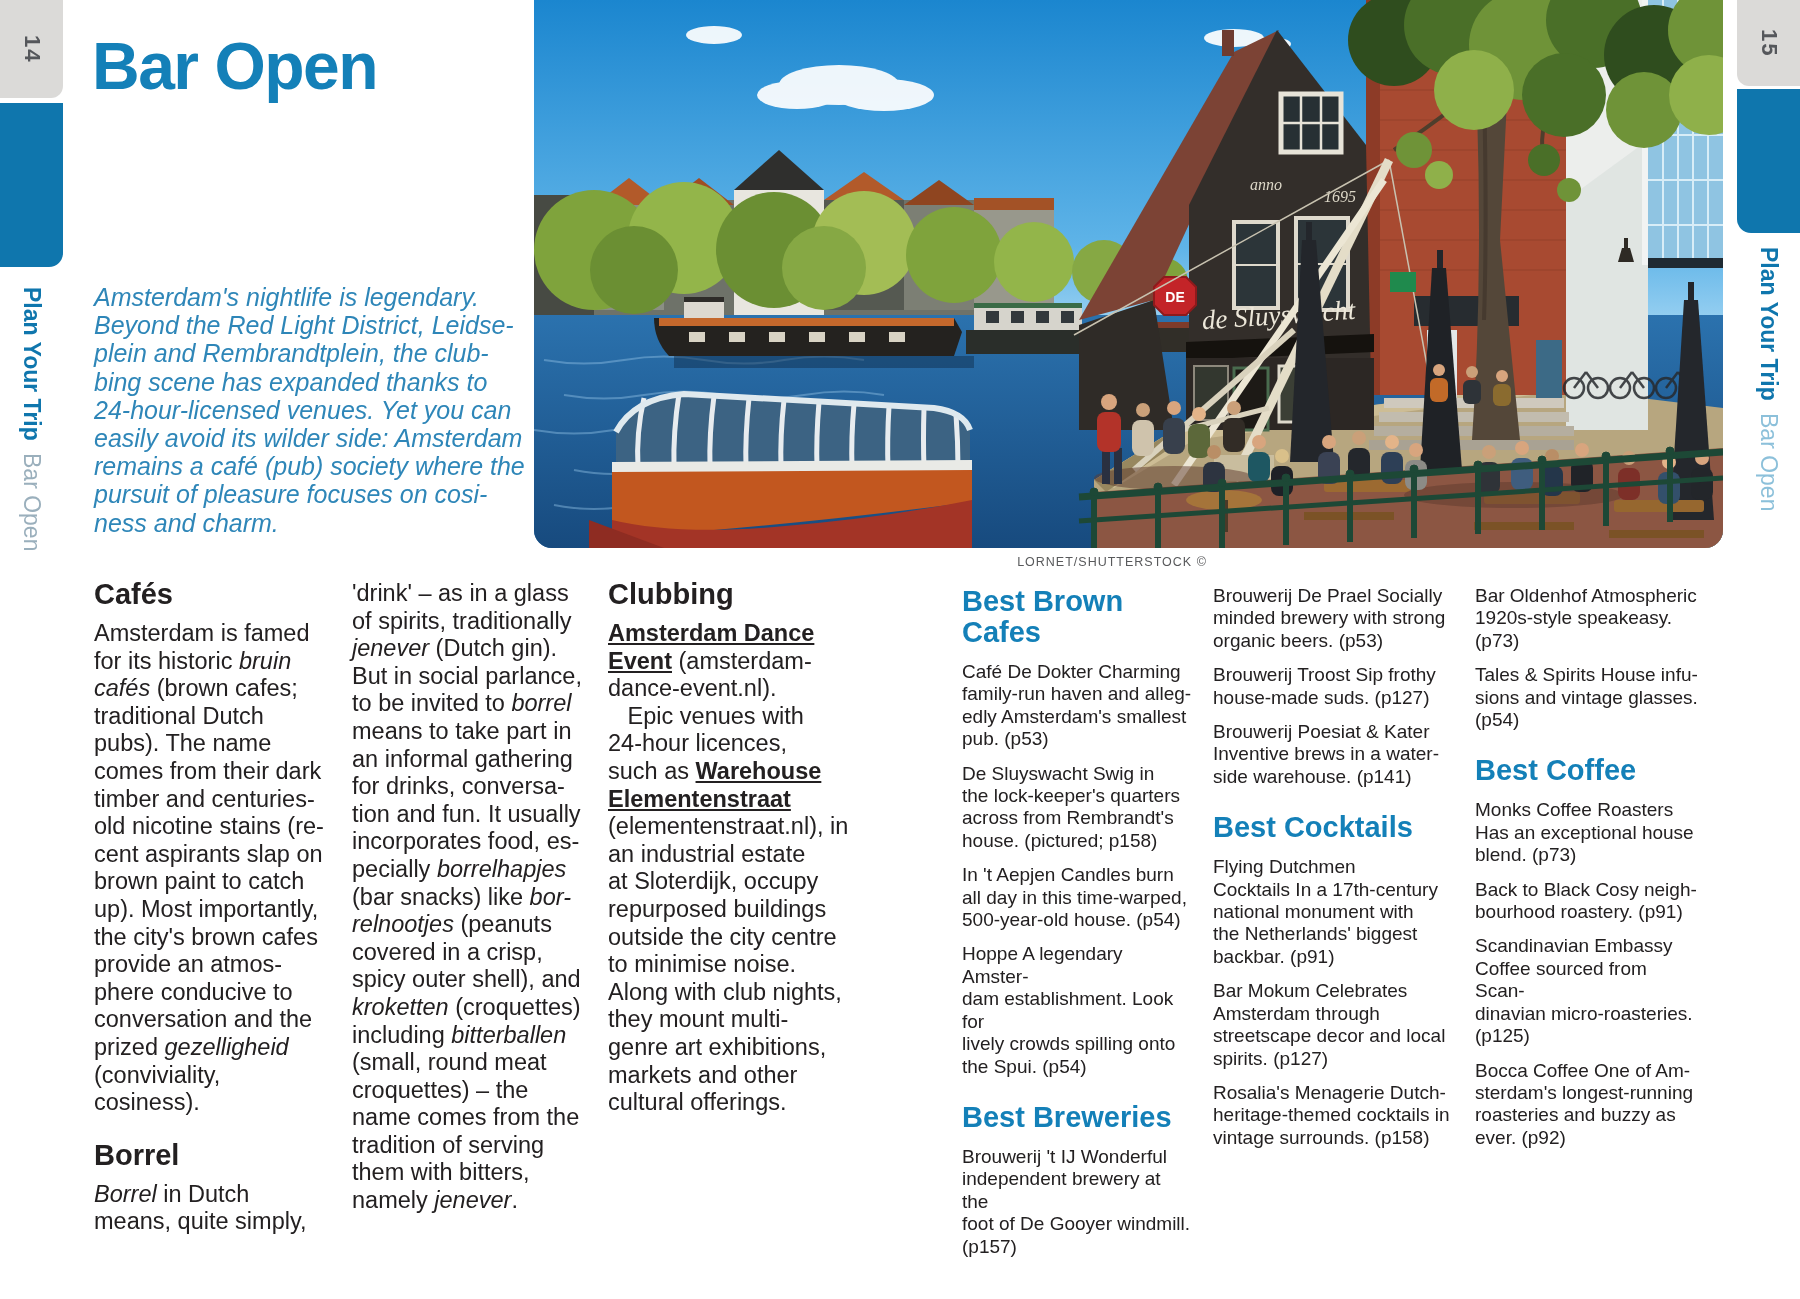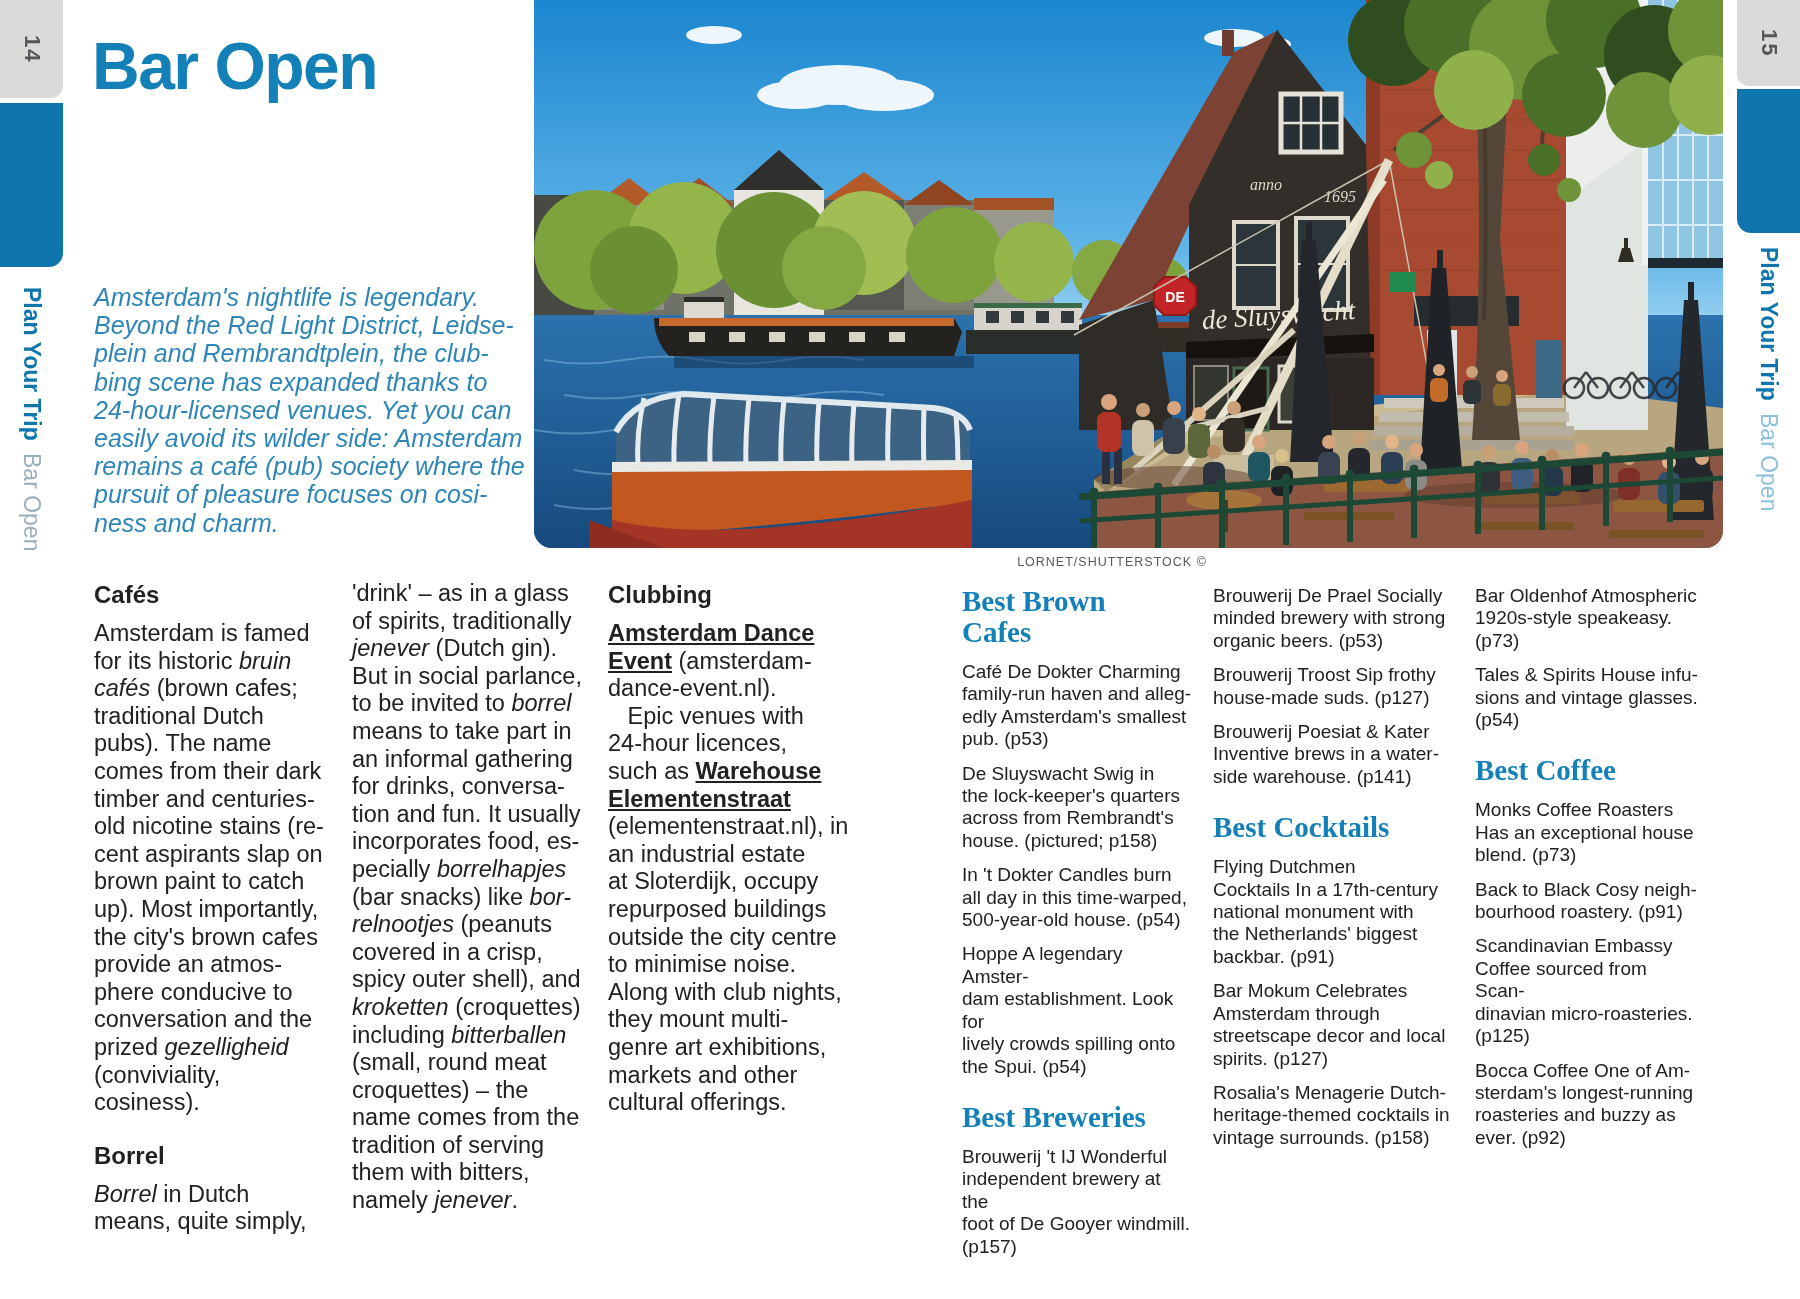--- a/index.html
+++ b/index.html
@@ -39,27 +39,27 @@
           font-size:12.5px;letter-spacing:1px;color:#58595b;}
 
   
   .col{position:absolute;top:580px;white-space:pre-wrap;}
   .col[data-column="0"]{left:94px;width:240px;}
   .col[data-column="1"]{left:352px;width:240px;}
   .col[data-column="2"]{left:608px;width:244px;}
   .col[data-column="3"]{left:962px;width:230px;}
   .col[data-column="4"]{left:1213px;width:242px;}
   .col[data-column="5"]{left:1475px;width:224px;}
-  .col h2{font-size:24px;line-height:29px;font-weight:700;color:#232021;margin:0 0 11px;}
+  .col h2{font-size:29px;line-height:29px;font-weight:700;color:#232021;margin:0 0 11px;}
   .col h2 + h2, .col p + h2{margin-top:24px;}
   .col p.para{font-size:23.5px;line-height:27.6px;margin:0;}
   .col p.para .it{font-style:italic;}
   .col p.para .bd{font-weight:700;text-decoration:underline;}
   .col h3{font-size:29px;line-height:31px;font-weight:700;color:var(--accent-blue,#1480b8);
-          margin:24px 0 13px;white-space:pre-line;font-family:Liberation Serif, serif;}
+          margin:24px 0 13px;white-space:pre-line;}
   .col[data-column="3"] h3:first-child{margin-top:6px;}
   .col p.entry{font-size:19px;line-height:22.4px;margin:0 0 12px;}
   .col[data-column="4"] > p.entry:first-child,
   .col[data-column="5"] > p.entry:first-child{margin-top:5px;}
   .col p.entry strong{font-weight:400;text-align:center;}
 </style>
 </head>
 <body>
 
 <div class="tab-num left">
@@ -524,21 +524,21 @@
 genre art exhibitions,
 markets and other
 cultural offerings.</span></p></div>
 <div class="col" data-column="3"><h3>Best Brown
 Cafes</h3><p class="entry"><strong>Café De Dokter</strong><span> Charming
 family-run haven and alleg-
 edly Amsterdam's smallest
 pub. (p53)</span></p><p class="entry"><strong>De Sluyswacht</strong><span> Swig in
 the lock-keeper's quarters
 across from Rembrandt's
-house. (pictured; p158)</span></p><p class="entry"><strong>In 't Dokter</strong><span> Candles burn
+house. (pictured; p158)</span></p><p class="entry"><strong>In 't Aepjen</strong><span> Candles burn
 all day in this time-warped,
 500-year-old house. (p54)</span></p><p class="entry"><strong>Hoppe</strong><span> A legendary Amster-
 dam establishment. Look for
 lively crowds spilling onto
 the Spui. (p54)</span></p><h3>Best Breweries</h3><p class="entry"><strong>Brouwerij 't IJ</strong><span> Wonderful
 independent brewery at the
 foot of De Gooyer windmill.
 (p157)</span></p></div>
 <div class="col" data-column="4"><p class="entry"><strong>Brouwerij De Prael</strong><span> Socially
 minded brewery with strong

